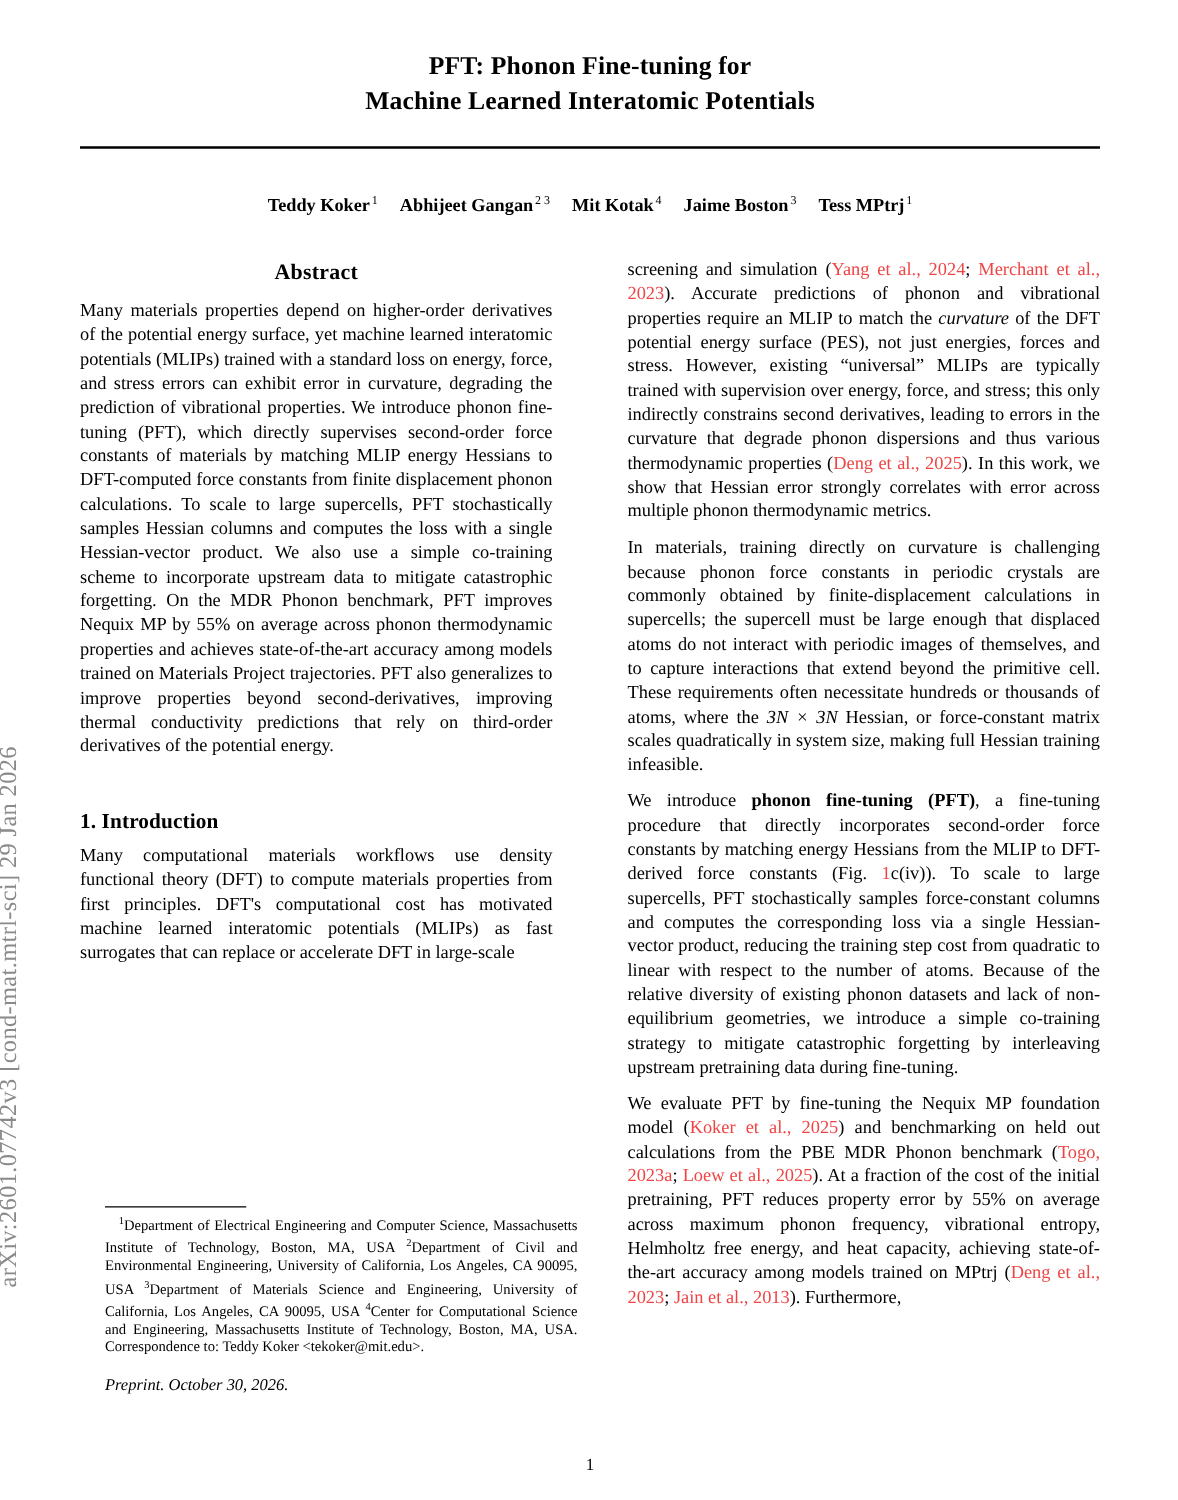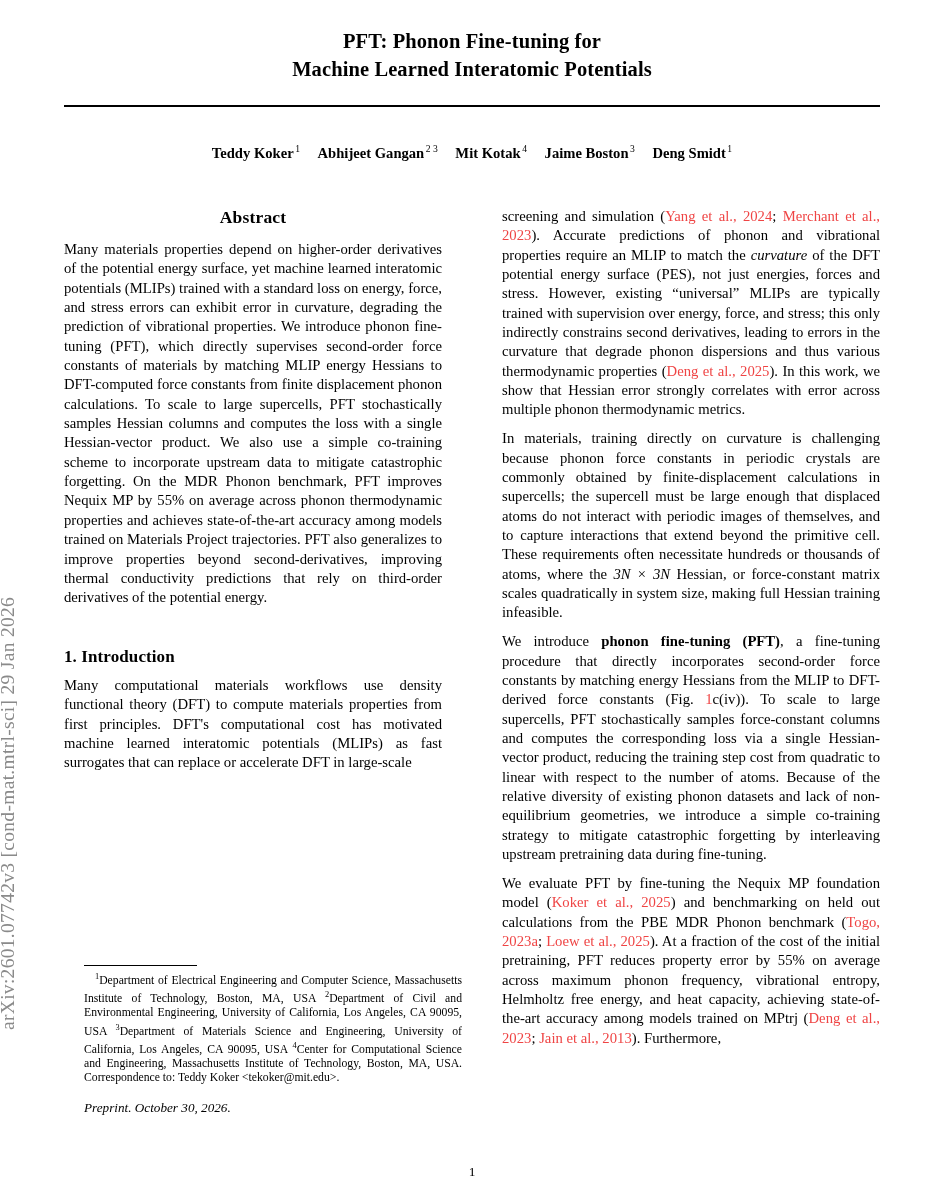--- a/index.html
+++ b/index.html
@@ -43,20 +43,21 @@
     position: absolute;
     left: 64px;
     top: 0;
     width: 816px;
     height: 1200px;
   }
 
   #title-block {
     padding-top: 27px;
     text-align: center;
+    margin-top: 12px;
   }
   #title-block .line {
     font-weight: bold;
     font-size: 20.5px;
     line-height: 28px;
     letter-spacing: 0.1px;
   }
 
   #rule-top {
     margin-top: 22px;
@@ -180,21 +181,21 @@
     <div class="line">Machine Learned Interatomic Potentials</div>
   </div>
 
   <div id="rule-top"></div>
 
   <div id="authors">
     <span class="author"><span>Teddy Koker</span><sup>1</sup></span>
     <span class="author"><span>Abhijeet Gangan</span><sup>2 3</sup></span>
     <span class="author"><span>Mit Kotak</span><sup>4</sup></span>
     <span class="author"><span>Jaime Boston</span><sup>3</sup></span>
-    <span class="author"><span>Deng Smidt</span><sup>1</sup></span>
+    <span class="author"><span>Tess MPtrj</span><sup>1</sup></span>
   </div>
 
   <div id="columns">
 
     <div class="col col-left">
 
       <h2 class="abstract-head">Abstract</h2>
       <p class="body">Many materials properties depend on higher-order derivatives of the potential energy surface, yet machine learned interatomic potentials (MLIPs) trained with a standard loss on energy, force, and stress errors can exhibit error in curvature, degrading the prediction of vibrational properties. We introduce phonon fine-tuning (PFT), which directly supervises second-order force constants of materials by matching MLIP energy Hessians to DFT-computed force constants from finite displacement phonon calculations. To scale to large supercells, PFT stochastically samples Hessian columns and computes the loss with a single Hessian-vector product. We also use a simple co-training scheme to incorporate upstream data to mitigate catastrophic forgetting. On the MDR Phonon benchmark, PFT improves Nequix MP by 55% on average across phonon thermodynamic properties and achieves state-of-the-art accuracy among models trained on Materials Project trajectories. PFT also generalizes to improve properties beyond second-derivatives, improving thermal conductivity predictions that rely on third-order derivatives of the potential energy.</p>
 
       <div style="height:30px"></div>

